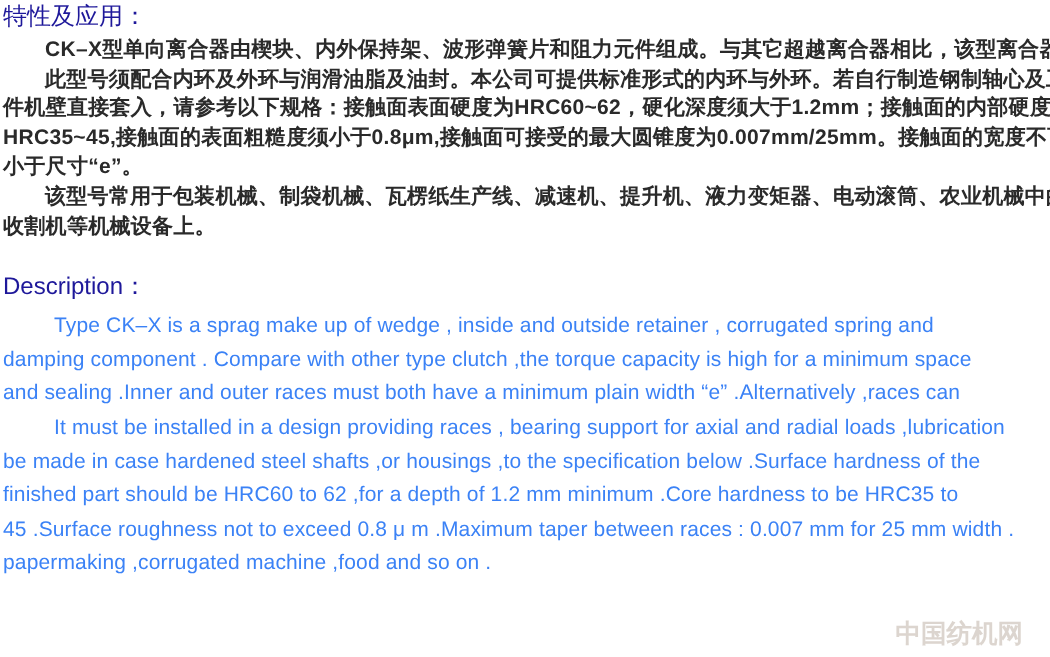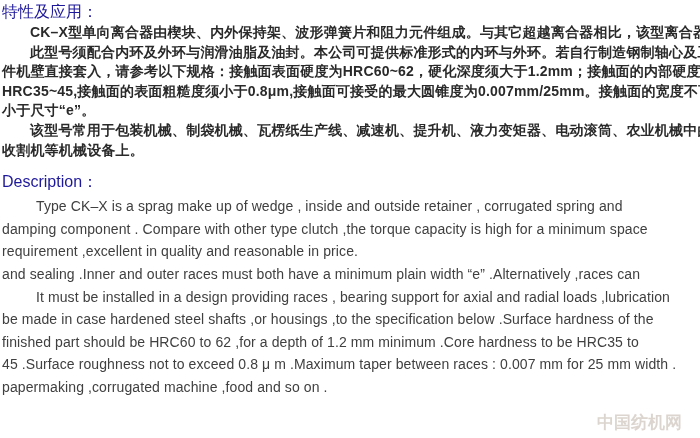--- a/index.html
+++ b/index.html
@@ -33,30 +33,30 @@
     font-weight: bold;
     line-height: 19.6px;
     color: #2a2a2a;
     white-space: nowrap;
     letter-spacing: 0.2px;
   }
   .cn-lines .line.indent {
     padding-left: 28px;
   }
   .desc-heading {
-    margin-top: 12px;
+    margin-top: 22px;
   }
   .en-lines {
     margin: 3px 0 0 2px;
   }
   .en-lines .line {
     font-size: 14px;
     font-weight: normal;
     line-height: 22.6px;
-    color: #404040;
+    color: #3b82f6;
     white-space: nowrap;
     letter-spacing: 0.1px;
   }
   .en-lines .line.indent {
     padding-left: 34px;
   }
   .watermark {
     position: absolute;
     right: 18px;
     bottom: 4px;
@@ -83,21 +83,20 @@
       <div class="line">小于尺寸“e”。</div>
       <div class="line indent">该型号常用于包装机械、制袋机械、瓦楞纸生产线、减速机、提升机、液力变矩器、电动滚筒、农业机械中的</div>
       <div class="line">收割机等机械设备上。</div>
     </div>
 
   <span class="section-heading desc-heading">Description：</span>
 
   <div class="en-lines">
       <div class="line indent">Type CK–X is a sprag make up of wedge , inside and outside retainer , corrugated spring and</div>
       <div class="line">damping component . Compare with other type clutch ,the torque capacity is high for a minimum space</div>
-      <div class="line">requirement ,excellent in quality and reasonable in price.</div>
       <div class="line">and sealing .Inner and outer races must both have a minimum plain width  “e”  .Alternatively ,races can</div>
       <div class="line indent">It must be installed in a design providing races , bearing support for axial and radial loads ,lubrication</div>
       <div class="line">be made in case hardened steel shafts ,or housings ,to the specification below .Surface hardness of the</div>
       <div class="line">finished part should be HRC60 to 62 ,for a depth of 1.2 mm minimum .Core hardness to be HRC35 to</div>
       <div class="line">45 .Surface roughness not to exceed 0.8 μ m .Maximum taper between races : 0.007 mm for 25 mm width .</div>
       <div class="line">papermaking ,corrugated machine ,food and so on .</div>
     </div>
 
   <div class="watermark">中国纺机网</div>
 

